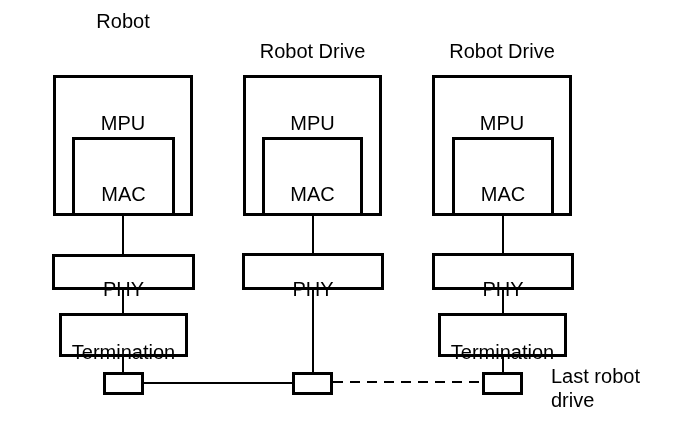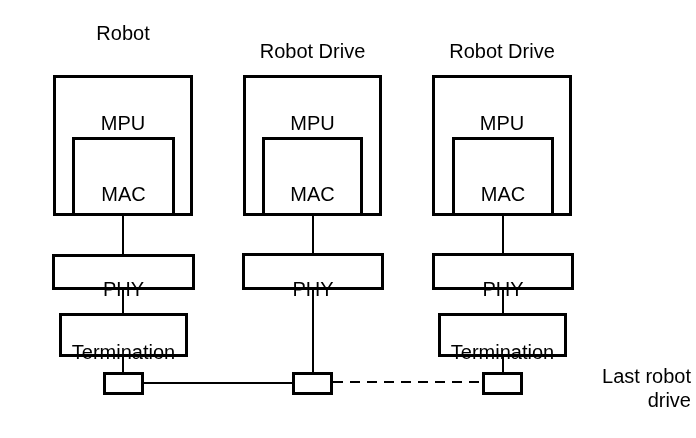--- a/index.html
+++ b/index.html
@@ -44,31 +44,31 @@
     position: absolute;
     display: block;
   }
   .title {
     position: absolute;
     text-align: center;
     line-height: 25px;
   }
   .annotation {
     position: absolute;
-    text-align: right;
+    text-align: left;
     line-height: 24px;
   }
   .box-label { white-space: nowrap; margin-top: 35px; }
 </style>
 </head>
 <body>
 
 <div id="canvas">
 
-  <div class="title" style="left:43px; top:21px; width:160px;">
+  <div class="title" style="left:43px; top:9px; width:160px;">
     <div>Robot</div>
   </div>
 
   <div class="box mpu-box" style="left:53px; top:75px; width:140px; height:141px;">
     <span class="box-label">MPU</span>
   </div>
   <div class="box" style="left:72px; top:137px; width:103px; height:79px;">
     <span class="box-label">MAC</span>
   </div>
 

